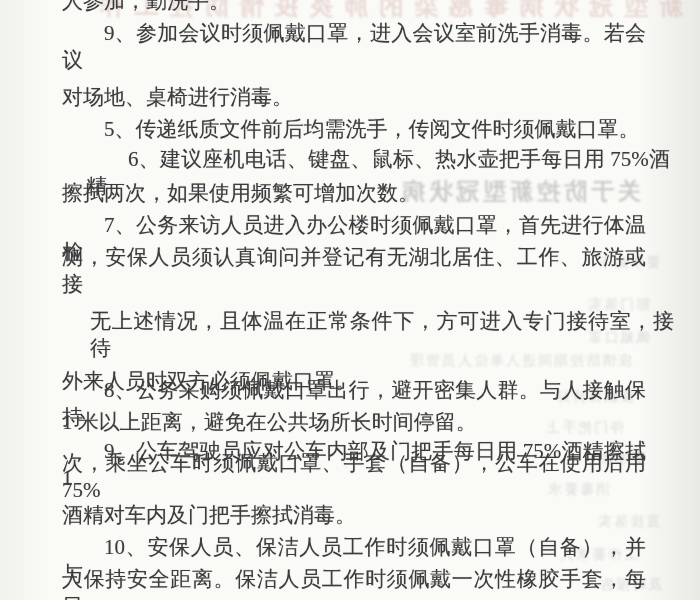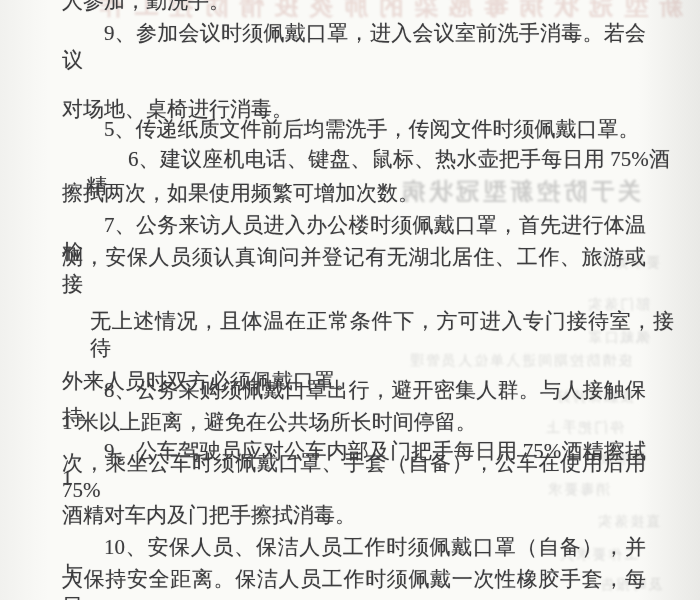--- a/index.html
+++ b/index.html
@@ -46,21 +46,21 @@
       <div class="bleed small" style="left: 544px; top: 419px; font-size: 14px; letter-spacing: 2px; color: rgba(140, 140, 140, 0.26);">停门把手上</div>
       <div class="bleed small" style="left: 598px; top: 450px; font-size: 14px; letter-spacing: 2px; color: rgba(140, 140, 140, 0.26);">要求数</div>
       <div class="bleed small" style="left: 546px; top: 481px; font-size: 14px; letter-spacing: 2px; color: rgba(140, 140, 140, 0.26);">消毒要求</div>
       <div class="bleed small" style="left: 596px; top: 513px; font-size: 14px; letter-spacing: 2px; color: rgba(140, 140, 140, 0.26);">直接落实</div>
       <div class="bleed small" style="left: 558px; top: 546px; font-size: 14px; letter-spacing: 2px; color: rgba(140, 140, 140, 0.26);">工作要求人</div>
       <div class="bleed small" style="left: 598px; top: 576px; font-size: 14px; letter-spacing: 2px; color: rgba(140, 140, 140, 0.26);">及时报告</div>
     </div>
   <div class="layer" id="text-layer">
       <div class="line" style="top: -12px;">人参加，勤洗手。</div>
       <div class="line indent justify" style="top: 20px;">9、参加会议时须佩戴口罩，进入会议室前洗手消毒。若会议</div>
-      <div class="line" style="top: 84px; margin-top: 12px;">对场地、桌椅进行消毒。</div>
+      <div class="line" style="top: 84px;">对场地、桌椅进行消毒。</div>
       <div class="line indent" style="top: 116px;">5、传递纸质文件前后均需洗手，传阅文件时须佩戴口罩。</div>
       <div class="line indent justify" style="top: 146px; margin-left: 24px;">6、建议座机电话、键盘、鼠标、热水壶把手每日用 75%酒精</div>
       <div class="line" style="top: 180px;">擦拭两次，如果使用频繁可增加次数。</div>
       <div class="line indent justify" style="top: 212px;">7、公务来访人员进入办公楼时须佩戴口罩，首先进行体温检</div>
       <div class="line justify" style="top: 244px;">测，安保人员须认真询问并登记有无湖北居住、工作、旅游或接</div>
       <div class="line justify" style="top: 308px; margin-left: 28px;">无上述情况，且体温在正常条件下，方可进入专门接待室，接待</div>
       <div class="line" style="top: 348px; margin-top: 20px;">外来人员时双方必须佩戴口罩。</div>
       <div class="line indent justify" style="top: 377px;">8、公务采购须佩戴口罩出行，避开密集人群。与人接触保持</div>
       <div class="line" style="top: 409px;">1 米以上距离，避免在公共场所长时间停留。</div>
       <div class="line indent justify" style="top: 438px;">9、公车驾驶员应对公车内部及门把手每日用 75%酒精擦拭 1</div>

